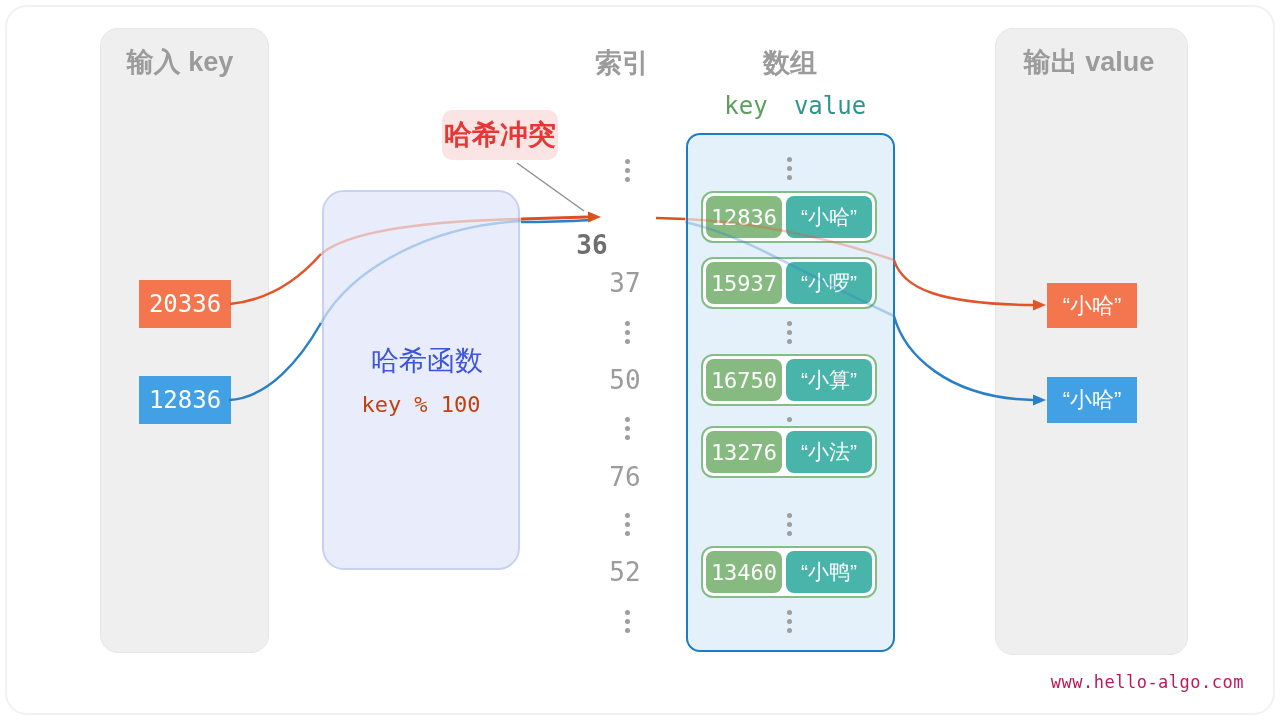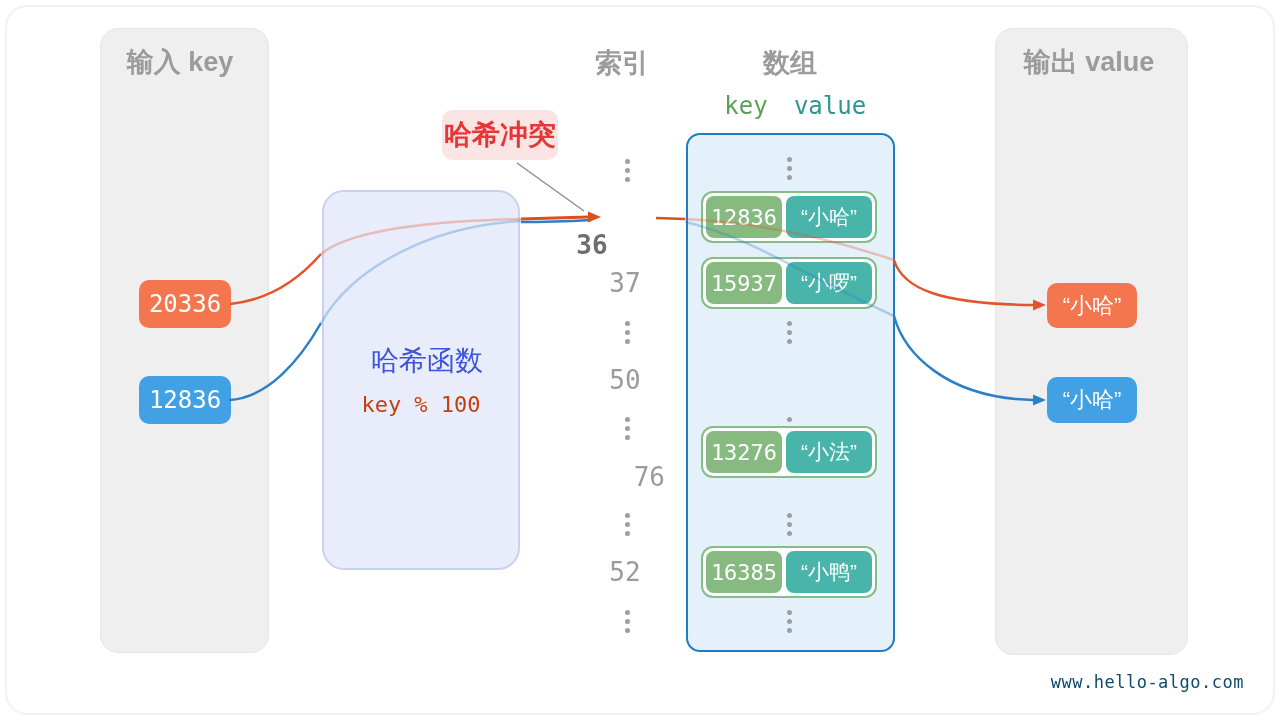--- a/index.html
+++ b/index.html
@@ -7,21 +7,21 @@
           font-family:"Liberation Sans","DejaVu Sans",sans-serif;}
   .mono{font-family:"DejaVu Sans Mono","Liberation Mono",monospace;}
   .abs{position:absolute;box-sizing:border-box;}
   .center{display:flex;align-items:center;justify-content:center;}
 
   .page-frame{left:5px;top:5px;right:5px;bottom:5px;border:2px solid #f1f1f1;border-radius:22px;z-index:0;}
 
   .panel{background:#efefef;border:1px solid #e6e6e6;border-radius:18px;z-index:1;}
   .panel-title{color:#9b9b9b;font-weight:bold;font-size:27px;text-align:center;z-index:2;}
 
-  .chip{color:#fff;border-radius:10px;z-index:2;}
+  .chip{color:#fff;border-radius:0;z-index:2;}
   .chip.orange{background:#f3764e;}
   .chip.blue{background:#42a1e4;}
 
   .hash-box{background:#e9edfb;border:2px solid #c8d1f2;border-radius:22px;z-index:1;}
   .hash-title{color:#3c55da;font-size:28px;text-align:center;z-index:2;}
   .hash-formula{color:#c2410c;font-size:22px;text-align:center;z-index:2;}
 
   .badge{background:#fbe5e4;border-radius:10px;z-index:2;}
   .badge span{color:#e53836;font-size:28px;font-weight:bold;}
 
@@ -36,21 +36,21 @@
 
   .pair{left:701px;width:176px;height:52px;background:#ffffff;border:2px solid #84bd85;border-radius:12px;
         display:flex;gap:4px;padding:3px;z-index:2;}
   .pair .k{flex:0 0 76px;background:#86ba81;border-radius:8px;color:#fff;font-size:22px;}
   .pair .v{flex:1;background:#48b4aa;border-radius:8px;color:#fff;font-size:21px;}
 
   .vdots{width:6px;z-index:2;}
   .vdots i{display:block;width:5px;height:5px;border-radius:50%;background:#9e9e9e;margin:0 auto 4px;}
   .vdots i:last-child{margin-bottom:0;}
 
-  .watermark{color:#0c4a6e;font-size:17px;z-index:2;letter-spacing:0.5px;}
+  .watermark{color:#be185d;font-size:17px;z-index:2;letter-spacing:0.5px;}
 
   #wires{position:absolute;left:0;top:0;width:1280px;height:720px;z-index:3;pointer-events:none;}
 </style>
 </head>
 <body>
 
 <div id="canvas">
 
   <div class="abs page-frame"></div>
 
@@ -83,21 +83,21 @@
       <i></i>
       <i></i>
       <i></i>
     </div>
   <div class="abs idx-num mono" style="left:585px;top:364px;">50</div>
   <div class="abs vdots" style="left:624px;top:417px;">
       <i></i>
       <i></i>
       <i></i>
     </div>
-  <div class="abs idx-num mono" style="left:585px;top:461px;text-align:right;">76</div>
+  <div class="abs idx-num mono" style="left:585px;top:461px;">76</div>
   <div class="abs vdots" style="left:624px;top:513px;">
       <i></i>
       <i></i>
       <i></i>
     </div>
   <div class="abs idx-num mono" style="left:585px;top:556px;">52</div>
   <div class="abs vdots" style="left:624px;top:610px;">
       <i></i>
       <i></i>
       <i></i>
@@ -117,36 +117,40 @@
   </div>
   <div class="abs pair" style="top:257px;">
     <span class="k center mono">15937</span>
     <span class="v center">“小啰”</span>
   </div>
   <div class="abs vdots" style="left:786px;top:321px;">
       <i></i>
       <i></i>
       <i></i>
     </div>
+  <div class="abs pair" style="top:354px;">
+    <span class="k center mono">16750</span>
+    <span class="v center">“小算”</span>
+  </div>
   <div class="abs vdots" style="left:786px;top:417px;">
       <i></i>
       <i></i>
       <i></i>
     </div>
   <div class="abs pair" style="top:426px;">
     <span class="k center mono">13276</span>
     <span class="v center">“小法”</span>
   </div>
   <div class="abs vdots" style="left:786px;top:513px;">
       <i></i>
       <i></i>
       <i></i>
     </div>
   <div class="abs pair" style="top:546px;">
-    <span class="k center mono">16385</span>
+    <span class="k center mono">13460</span>
     <span class="v center">“小鸭”</span>
   </div>
   <div class="abs vdots" style="left:786px;top:610px;">
       <i></i>
       <i></i>
       <i></i>
     </div>
 
   <div class="abs panel" style="left:995px;top:28px;width:193px;height:627px;"></div>
   <div class="abs panel-title" style="left:995px;top:44px;width:188px;">输出 value</div>

